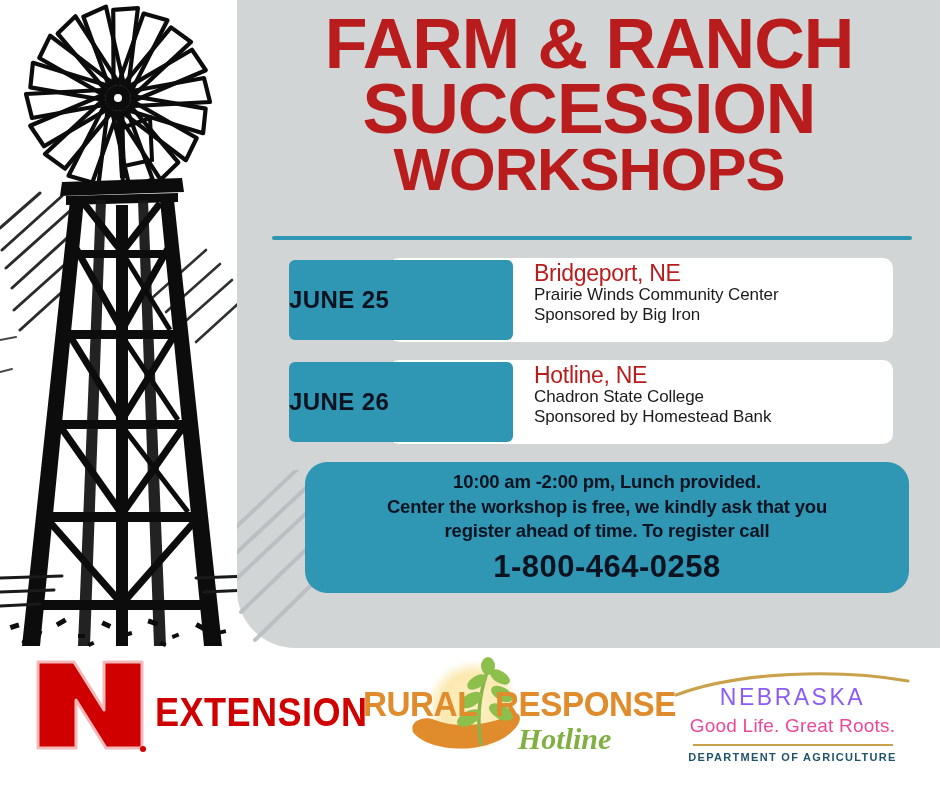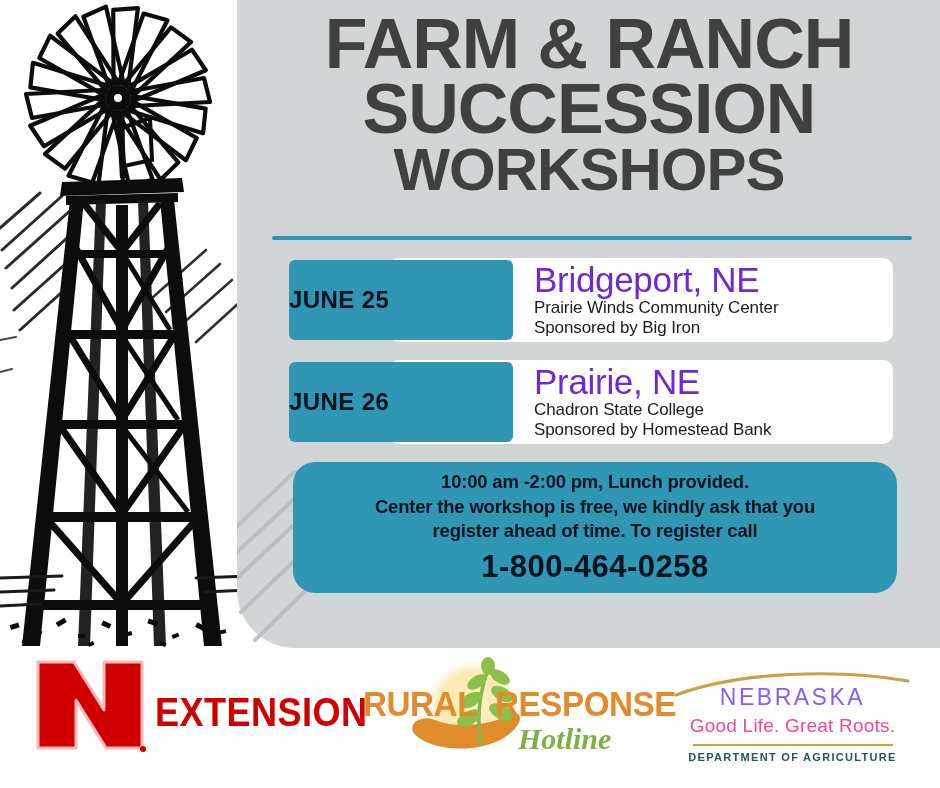--- a/index.html
+++ b/index.html
@@ -22,21 +22,21 @@
     background:#d2d5d6;
     border-bottom-left-radius:58px;
   }
   
   .panel-streaks{position:absolute;left:237px;top:470px;width:160px;height:178px;overflow:hidden;pointer-events:none;}
 
   
   .headline{
     position:absolute;left:245px;top:12px;width:688px;
     text-align:center;
-    color:#404040;
+    color:#b91c1c;
     font-weight:bold;
     font-size:67px;
     line-height:0.93;
     letter-spacing:-1px;
     font-family:"Liberation Sans", sans-serif;
   }
   .headline .l1{display:block;font-size:70px;}
   .headline .l2{display:block;font-size:70px;}
   .headline .l3{display:block;font-size:60px;}
 
@@ -56,33 +56,33 @@
     background:#2f96b4;border-radius:6px;
     display:flex;align-items:center;justify-content:flex-start;
   }
   .event .pill span{
     color:#0b1320;font-weight:bold;font-size:24px;letter-spacing:0.4px;
   }
   .event .txt{
     position:absolute;left:245px;top:3px;width:350px;
   }
   .event .city{
-    font-size:35px;font-weight:normal;color:#6d28d9;line-height:1.06;
+    font-size:23px;font-weight:normal;color:#b91c1c;line-height:1.06;
     letter-spacing:-0.3px;
   }
   .event .sub{
     font-size:17px;color:#1b1b1b;line-height:1.18;letter-spacing:-0.1px;
   }
 
   #event-0{top:258px;}
   #event-1{top:360px;}
 
   
   .regbox{
-    position:absolute;left:293px;top:462px;width:604px;height:131px;
+    position:absolute;left:305px;top:462px;width:604px;height:131px;
     background:#2f96b4;border-radius:22px;
     display:flex;flex-direction:column;align-items:center;justify-content:center;
     text-align:center;
   }
   .regbox .line{
     font-size:18.5px;font-weight:bold;color:#0b1320;line-height:1.33;
     letter-spacing:-0.2px;
   }
   .regbox .phone{
     font-size:31px;font-weight:bold;color:#0b1320;letter-spacing:0.5px;
@@ -320,21 +320,21 @@
       <div class="sub">Sponsored by Big Iron</div>
     </div>
   </div>
 
   <div class="event" id="event-1">
     <div class="card"></div>
     <div class="pill">
       <span>JUNE 26</span>
     </div>
     <div class="txt">
-      <div class="city">Prairie, NE</div>
+      <div class="city">Hotline, NE</div>
       <div class="sub">Chadron State College</div>
       <div class="sub">Sponsored by Homestead Bank</div>
     </div>
   </div>
 
   <div class="regbox">
     <div class="line">10:00 am -2:00 pm, Lunch provided.</div>
     <div class="line">Center the workshop is free, we kindly ask that you</div>
     <div class="line">register ahead of time. To register  call</div>
     <div class="phone">1-800-464-0258</div>

